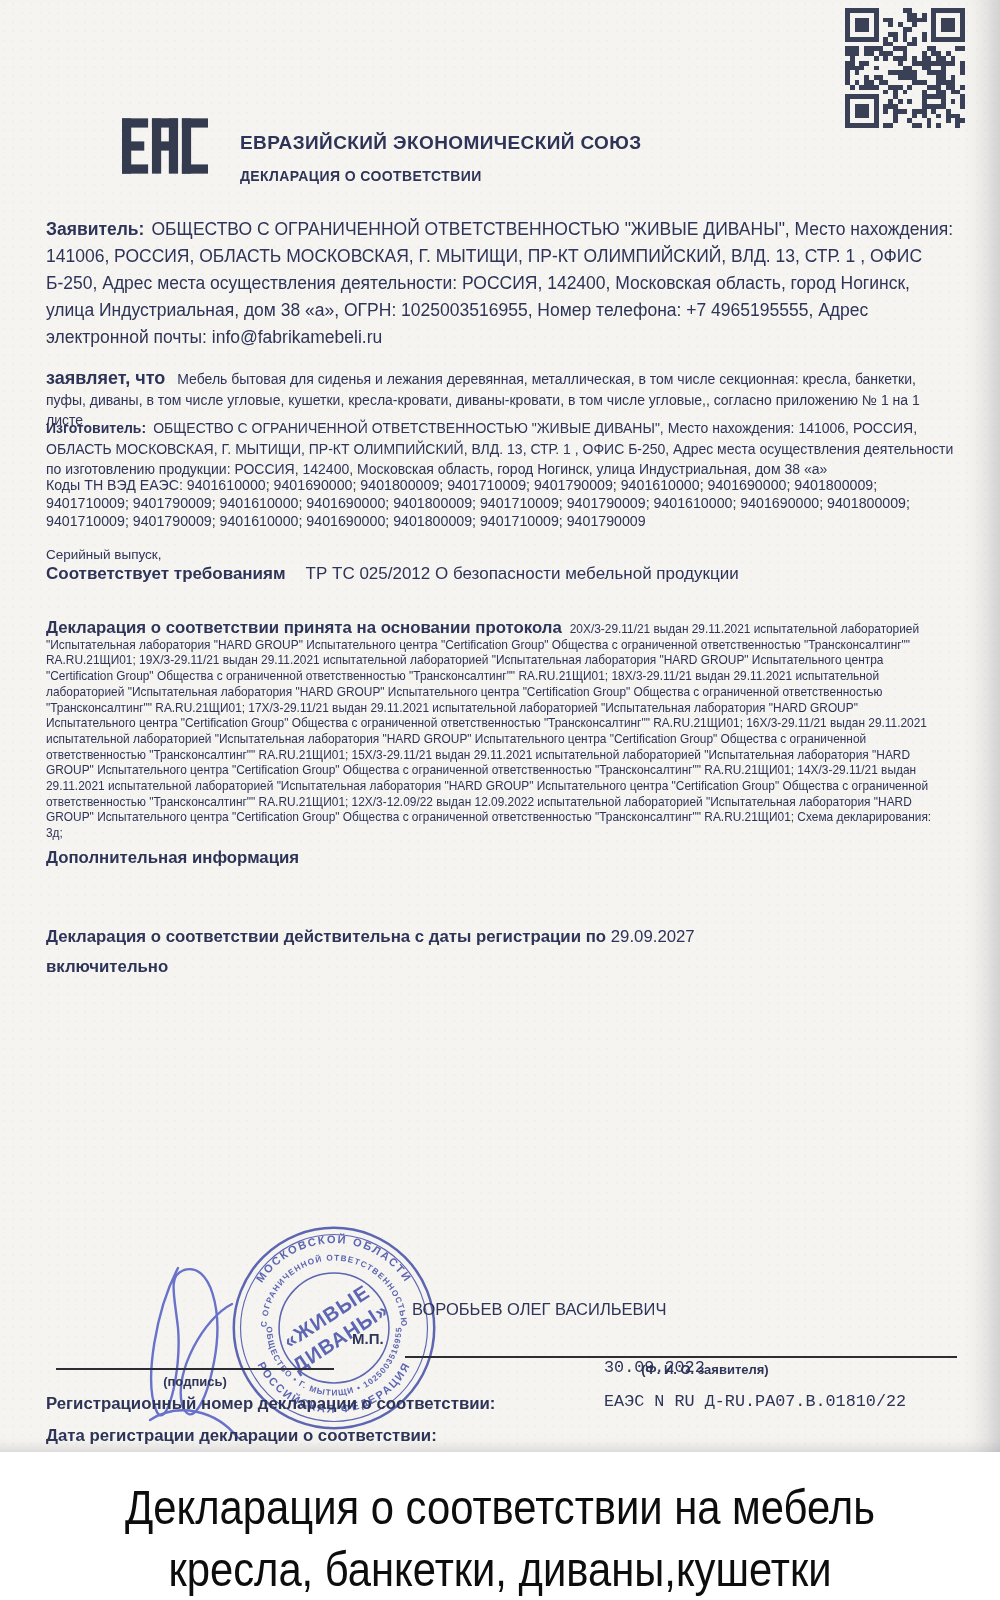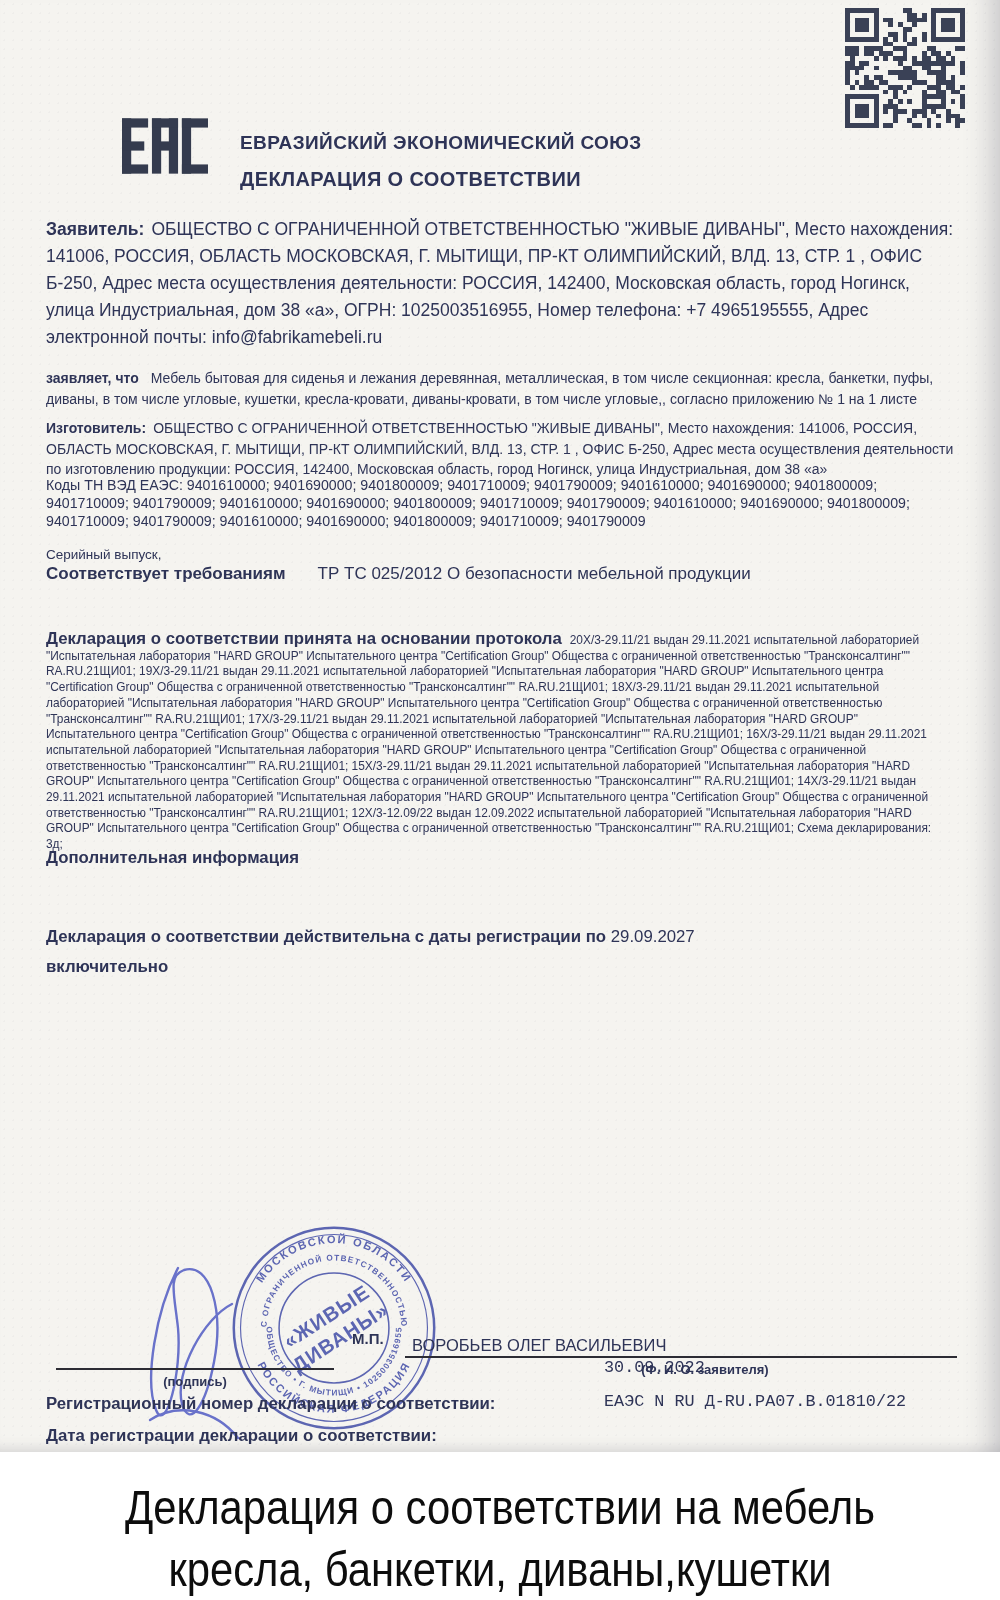--- a/index.html
+++ b/index.html
@@ -9,22 +9,22 @@
          background-image:radial-gradient(rgba(60,60,80,0.03) 1px, transparent 1px);
          background-size:9px 9px;
          box-shadow: inset -34px 0 28px -26px rgba(90,90,105,0.30), inset 0 -14px 12px -10px rgba(90,90,105,0.18);}
   .abs{position:absolute;}
   .b{font-weight:bold;}
   .para{width:908px;left:46px;}
   .lbl{font-weight:bold;margin-right:7px;text-align:center;}
   .hdr{font-weight:bold;letter-spacing:0.4px;text-align:left;width:560px;}
   .main-txt{font-size:17.5px;line-height:27px;}
   .small-txt{font-size:14px;line-height:20.5px;}
-  .tiny-txt{font-size:11.9px;line-height:15.7px;margin-top:11px;}
-  .declare-lbl{font-size:14px;font-weight:bold;margin-right:12px;}
+  .tiny-txt{font-size:11.9px;line-height:15.7px;}
+  .declare-lbl{font-size:18px;font-weight:bold;margin-right:12px;}
   .proto-lbl{font-size:16.8px;font-weight:bold;margin-right:8px;}
   .sig-line{height:2px;background:#2c2c34;}
   .cap-small{font-size:13px;font-weight:bold;}
   .reg-lbl{font-size:16.8px;font-weight:bold;}
   .reg-val{font-size:16.8px;font-family:Liberation Mono, monospace;}
   .caption{width:1000px;text-align:center;color:#0d0d0d;font-size:48px;
            transform:scaleX(0.87);transform-origin:50% 50%;white-space:nowrap;}
   .st-ring1{font-size:11.5px;font-weight:bold;letter-spacing:2px;fill:#4a55b4;}
   .st-ring2{font-size:8.6px;font-weight:bold;letter-spacing:1.2px;fill:#4a55b4;}
   .st-center{font-size:21px;font-weight:bold;letter-spacing:1px;fill:#4a55b4;}
@@ -353,41 +353,41 @@
       <rect x="39" y="0" width="12" height="72"></rect>
         <rect x="61" y="0" width="12" height="72"></rect>
       <rect x="39" y="0" width="34" height="12"></rect>
         <rect x="49" y="30" width="14" height="12"></rect>
       <rect x="78" y="0" width="12" height="72"></rect>
         <rect x="78" y="0" width="34" height="12"></rect>
       <rect x="78" y="60" width="34" height="12"></rect>
     </svg>
 
     <div class="abs hdr" style="left:240px;top:132px;font-size:19px;">ЕВРАЗИЙСКИЙ ЭКОНОМИЧЕСКИЙ СОЮЗ</div>
-    <div class="abs hdr" style="left:240px;top:168px;font-size:20px;">ДЕКЛАРАЦИЯ О СООТВЕТСТВИИ</div>
+    <div class="abs hdr" style="left:240px;top:168px;font-size:14px;">ДЕКЛАРАЦИЯ О СООТВЕТСТВИИ</div>
 
     <div class="abs para main-txt" style="top:216px;">
       <span class="lbl">Заявитель:</span><span>ОБЩЕСТВО С ОГРАНИЧЕННОЙ ОТВЕТСТВЕННОСТЬЮ "ЖИВЫЕ ДИВАНЫ", Место нахождения: 141006, РОССИЯ, ОБЛАСТЬ МОСКОВСКАЯ, Г. МЫТИЩИ, ПР-КТ ОЛИМПИЙСКИЙ, ВЛД. 13, СТР. 1 , ОФИС Б-250, Адрес места осуществления деятельности: РОССИЯ, 142400, Московская область, город Ногинск, улица Индустриальная, дом 38 «а», ОГРН: 1025003516955, Номер телефона: +7 4965195555, Адрес электронной почты: info@fabrikamebeli.ru</span>
     </div>
 
 
     <div class="abs para small-txt" style="top:368px;">
       <span class="declare-lbl">заявляет, что</span><span>Мебель бытовая для сиденья и лежания деревянная, металлическая, в том числе секционная: кресла, банкетки, пуфы, диваны, в том числе угловые, кушетки, кресла-кровати, диваны-кровати, в том числе угловые,, согласно приложению № 1 на 1 листе</span>
     </div>
 
     <div class="abs para small-txt" style="top:418px;">
       <span class="lbl">Изготовитель:</span><span>ОБЩЕСТВО С ОГРАНИЧЕННОЙ ОТВЕТСТВЕННОСТЬЮ "ЖИВЫЕ ДИВАНЫ", Место нахождения: 141006, РОССИЯ, ОБЛАСТЬ МОСКОВСКАЯ, Г. МЫТИЩИ, ПР-КТ ОЛИМПИЙСКИЙ, ВЛД. 13, СТР. 1 , ОФИС Б-250, Адрес места осуществления деятельности по изготовлению продукции: РОССИЯ, 142400, Московская область, город Ногинск, улица Индустриальная, дом 38 «а»</span>
     </div>
 
     <div class="abs para" style="top:476px;font-size:14.2px;line-height:18px;">Коды ТН ВЭД ЕАЭС: 9401610000; 9401690000; 9401800009; 9401710009; 9401790009; 9401610000; 9401690000; 9401800009; 9401710009; 9401790009; 9401610000; 9401690000; 9401800009; 9401710009; 9401790009; 9401610000; 9401690000; 9401800009; 9401710009; 9401790009; 9401610000; 9401690000; 9401800009; 9401710009; 9401790009</div>
 
     <div class="abs para" style="top:547px;font-size:13.5px;">Серийный выпуск,</div>
 
     <div class="abs para" style="top:564px;font-size:17px;">
-      <span class="b" style="margin-right:32px;">Соответствует требованиям</span><span>ТР ТС 025/2012 О безопасности мебельной продукции</span>
+      <span class="b" style="margin-right:20px;">Соответствует требованиям</span><span>ТР ТС 025/2012 О безопасности мебельной продукции</span>
     </div>
 
     <div class="abs tiny-txt" style="left:46px;top:620px;width:890px;">
       <span class="proto-lbl">Декларация о соответствии принята на основании протокола</span><span>20Х/3-29.11/21 выдан 29.11.2021  испытательной лабораторией "Испытательная лаборатория "HARD GROUP" Испытательного центра "Certification Group" Общества с ограниченной ответственностью "Трансконсалтинг"" RA.RU.21ЩИ01; 19Х/3-29.11/21 выдан 29.11.2021  испытательной лабораторией "Испытательная лаборатория "HARD GROUP" Испытательного центра "Certification Group" Общества с ограниченной ответственностью "Трансконсалтинг"" RA.RU.21ЩИ01; 18Х/3-29.11/21 выдан 29.11.2021  испытательной лабораторией "Испытательная лаборатория "HARD GROUP" Испытательного центра "Certification Group" Общества с ограниченной ответственностью "Трансконсалтинг"" RA.RU.21ЩИ01; 17Х/3-29.11/21 выдан 29.11.2021  испытательной лабораторией "Испытательная лаборатория "HARD GROUP" Испытательного центра "Certification Group" Общества с ограниченной ответственностью "Трансконсалтинг"" RA.RU.21ЩИ01; 16Х/3-29.11/21 выдан 29.11.2021  испытательной лабораторией "Испытательная лаборатория "HARD GROUP" Испытательного центра "Certification Group" Общества с ограниченной ответственностью "Трансконсалтинг"" RA.RU.21ЩИ01; 15Х/3-29.11/21 выдан 29.11.2021  испытательной лабораторией "Испытательная лаборатория "HARD GROUP" Испытательного центра "Certification Group" Общества с ограниченной ответственностью "Трансконсалтинг"" RA.RU.21ЩИ01; 14Х/3-29.11/21 выдан 29.11.2021  испытательной лабораторией "Испытательная лаборатория "HARD GROUP" Испытательного центра "Certification Group" Общества с ограниченной ответственностью "Трансконсалтинг"" RA.RU.21ЩИ01; 12Х/3-12.09/22 выдан 12.09.2022  испытательной лабораторией "Испытательная лаборатория "HARD GROUP" Испытательного центра "Certification Group" Общества с ограниченной ответственностью "Трансконсалтинг"" RA.RU.21ЩИ01; Схема декларирования: 3д;</span>
     </div>
 
     <div class="abs para b" style="top:848px;font-size:16.8px;">Дополнительная информация</div>
 
     <div class="abs para" style="top:922px;font-size:16.8px;line-height:30px;">
       <span class="b">Декларация о соответствии действительна с даты регистрации по</span>
@@ -417,21 +417,21 @@
       <text class="st-ring2"><textPath href="#arcIT" startOffset="50%" text-anchor="middle">С ОГРАНИЧЕННОЙ ОТВЕТСТВЕННОСТЬЮ</textPath></text>
       <text class="st-ring2"><textPath href="#arcIB" startOffset="50%" text-anchor="middle">ОБЩЕСТВО • Г. МЫТИЩИ • 1025003516955</textPath></text>
       <g transform="rotate(-33 110 110)">
         <text class="st-center" x="110" y="103" text-anchor="middle">«ЖИВЫЕ</text>
         <text class="st-center" x="110" y="129" text-anchor="middle">ДИВАНЫ»</text>
       </g>
     </svg>
 
     <div class="abs b" style="left:352px;top:1330px;font-size:15px;">М.П.</div>
 
-    <div class="abs" style="left:412px;top:1336px;font-size:16.5px;text-align:center;">ВОРОБЬЕВ ОЛЕГ ВАСИЛЬЕВИЧ</div>
+    <div class="abs" style="left:412px;top:1300px;font-size:16.5px;text-align:center;">ВОРОБЬЕВ ОЛЕГ ВАСИЛЬЕВИЧ</div>
     <div class="abs sig-line" style="left:405px;top:1356px;width:552px;"></div>
     <div class="abs cap-small" style="left:600px;top:1362px;width:210px;text-align:center;">(Ф. И. О. заявителя)</div>
 
     <div class="abs sig-line" style="left:56px;top:1368px;width:278px;"></div>
     <div class="abs cap-small" style="left:120px;top:1374px;width:150px;text-align:center;">(подпись)</div>
 
     <div class="abs reg-lbl" style="left:46px;top:1394px;">Регистрационный номер декларации о соответствии:</div>
     <div class="abs reg-val" style="left:604px;top:1392px;">ЕАЭС N RU Д-RU.РА07.В.01810/22</div>
 
     <div class="abs reg-lbl" style="left:46px;top:1426px;">Дата регистрации декларации о соответствии:</div>

